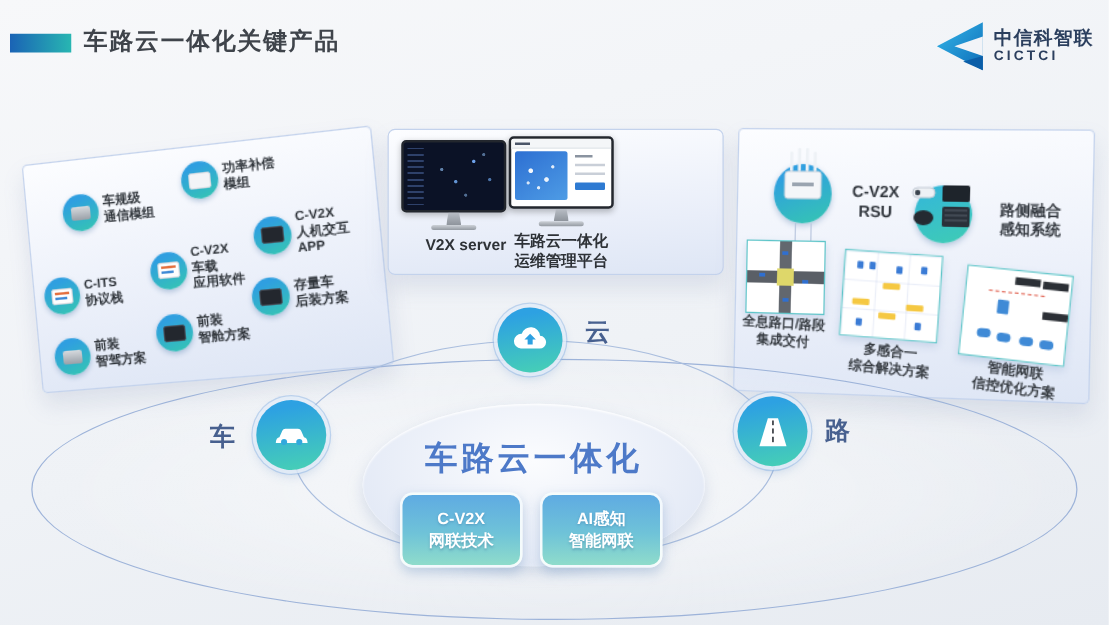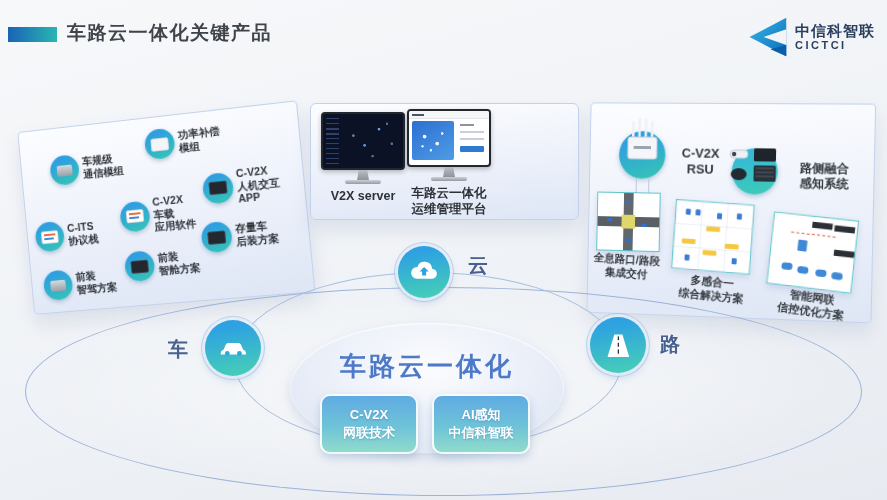--- a/index.html
+++ b/index.html
@@ -41,21 +41,21 @@
   .dev-card{background:#fdfdfd;border:1px solid #d4d9df;}
   .dev-card::before{content:"";position:absolute;left:2px;top:2px;right:2px;height:2px;background:#e4703f;}
   .dev-card::after{content:"";position:absolute;left:2px;top:6px;right:4px;height:2px;background:#3f8ad6;}
   .dev-dark{background:#23272e;border:1px solid #434a54;}
   .li0{left:30px;top:28px;} .li1{left:130px;top:12px;}
   .li2{left:8px;top:94px;}  .li3{left:98px;top:78px;} .li4{left:184px;top:58px;}
   .li5{left:12px;top:144px;}.li6{left:98px;top:132px;}.li7{left:178px;top:110px;}
 
   
   .mon{position:absolute;width:84px;text-align:center;}
-  .m0{left:10px;top:8px;} .m1{left:96px;top:5px;} .m2{left:184px;top:6px;}
+  .m0{left:10px;top:8px;text-align:right;} .m1{left:96px;top:5px;} .m2{left:184px;top:6px;}
   .screen{width:80px;height:54px;margin:0 auto;border-radius:4px;border:2px solid #23272e;
     position:relative;overflow:hidden;box-shadow:0 2px 5px rgba(0,0,0,.25);background:#0b1226;}
   .stand{width:12px;height:10px;margin:0 auto;background:linear-gradient(180deg,#b9bec6,#8e949c);
     clip-path:polygon(15% 0,85% 0,100% 100%,0 100%);}
   .mbase{width:36px;height:4px;margin:0 auto;border-radius:2px;
     background:linear-gradient(180deg,#cdd2d8,#949aa2);}
   .mlabel{margin-top:5px;font-size:12.5px;line-height:1.25;color:#2e3237;font-weight:700;white-space:pre-line;}
   .scr-map{background-color:#0b1226;background-image:
     radial-gradient(circle at 70% 28%,rgba(120,176,255,.9) 1px,transparent 1.7px),
     radial-gradient(circle at 52% 58%,rgba(120,180,255,.8) 1px,transparent 1.7px),
@@ -374,15 +374,15 @@
           <rect x="11.55" y="10.2" width="0.9" height="2.8"></rect>
           <rect x="11.55" y="14.8" width="0.9" height="3"></rect>
         </g>
     </svg>
   </div>
   <div class="nlabel nl-road">路</div>
 
   <div class="tech-btn tb0">C-V2X
 网联技术</div>
   <div class="tech-btn tb1">AI感知
-中信科智联</div>
+智能网联</div>
 
 </div>
 
 </body></html>

